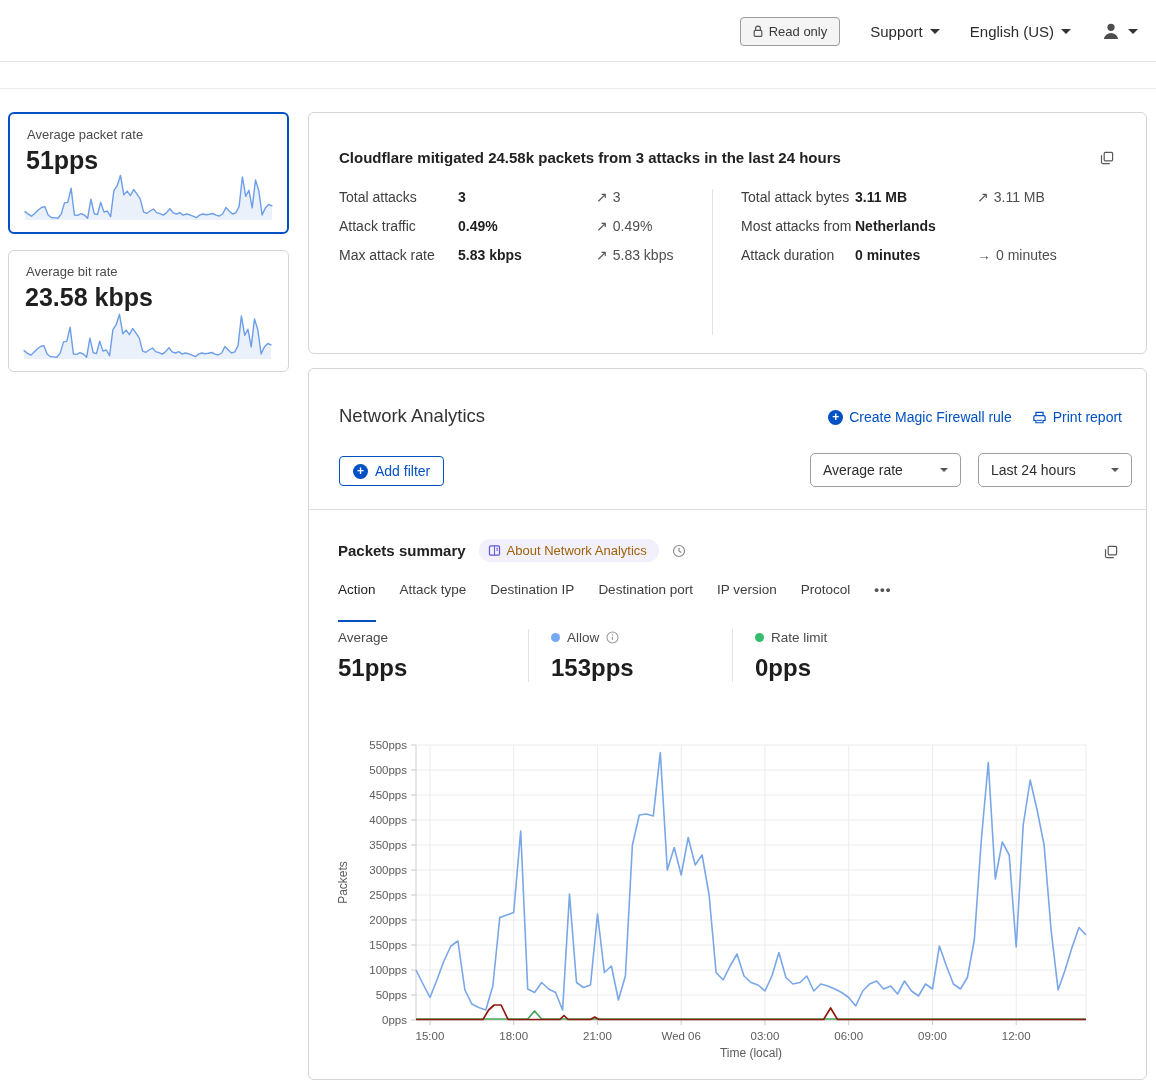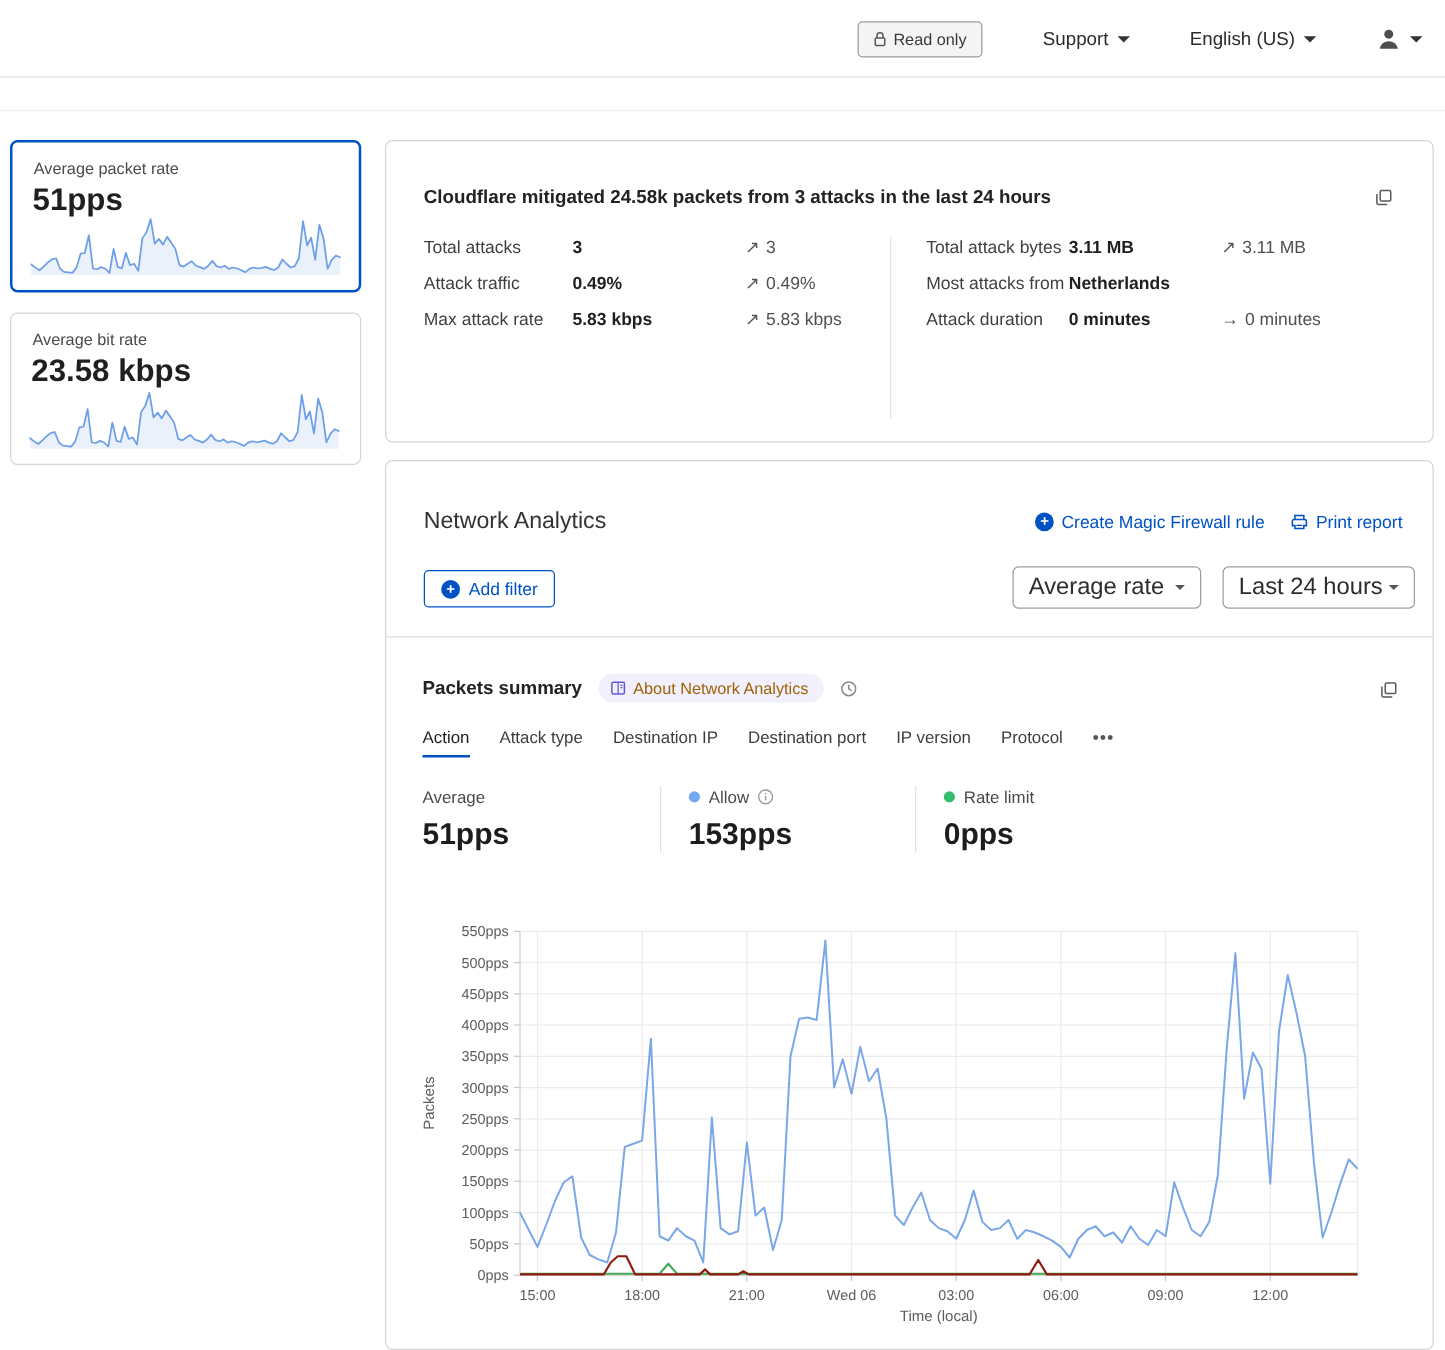--- a/index.html
+++ b/index.html
@@ -7,21 +7,21 @@
   body { width:1156px; height:1080px; position:relative; overflow:hidden; }
 
   
   .app-header { position:absolute; top:0; left:0; width:1156px; height:62px;
     border-bottom:1px solid #e4e4e4; background:#fff; }
   .logo-wrap { position:absolute; left:16px; top:6px; width:130px; height:50px; }
   .logo-cloud { position:absolute; left:50px; top:2px; }
   .logo-text { position:absolute; left:0; top:32px; font-size:12.5px; font-weight:bold;
     letter-spacing:2.6px; color:#222; }
   .header-right { position:absolute; right:18px; top:0; height:62px; display:flex;
-    align-items:center; gap:48px; }
+    align-items:center; gap:30px; }
   .readonly-pill { display:flex; align-items:center; gap:6px; background:#f4f4f4;
     border:1px solid #9c9c9c; border-radius:4px; padding:6px 12px; font-size:13px; color:#383838; }
   .menu-item { display:flex; align-items:center; gap:7px; font-size:15px; color:#2b2b2b; cursor:pointer; }
   .caret { display:inline-block; width:0; height:0; border-left:5px solid transparent;
     border-right:5px solid transparent; border-top:5.5px solid #333; }
   .caret.sm { border-left-width:4px; border-right-width:4px; border-top-width:4.5px; border-top-color:#555; }
   .subline { position:absolute; top:88px; left:0; width:1156px; height:1px; background:#ececec; }
 
   
   #cards { position:absolute; left:8px; top:112px; width:281px; }
@@ -57,33 +57,33 @@
   .na-title { position:absolute; left:30px; top:36px; font-size:18.5px; color:#333; }
   .na-links { position:absolute; right:24px; top:40px; display:flex; gap:20px; }
   .na-link { display:flex; align-items:center; gap:6px; font-size:14px; color:#0051c3; cursor:pointer; }
   .plus-circle { width:15px; height:15px; border-radius:50%; background:#0051c3; color:#fff;
     font-size:12px; font-weight:bold; display:inline-flex; align-items:center; justify-content:center; line-height:1; }
   #add-filter { position:absolute; left:30px; top:87px; display:flex; align-items:center; gap:7px;
     border:1px solid #0051c3; border-radius:4px; background:#fff; color:#0051c3; font-size:14px;
     padding:6px 13px; cursor:pointer; font-family:inherit; }
   .select { position:absolute; top:84px; height:34px; border:1px solid #9e9e9e; border-radius:5px;
     display:flex; align-items:center; justify-content:space-between; padding:16px 12px;
-    font-size:19px; color:#2d2d2d; cursor:pointer; background:#fff; }
+    font-size:14px; color:#2d2d2d; cursor:pointer; background:#fff; }
   #metric-select { left:501px; width:151px; }
   #time-select { left:669px; width:154px; }
   .na-divider { position:absolute; left:0; top:140px; width:100%; height:1px; background:#dcdcdc; }
 
   .packets-header { position:absolute; left:29px; top:170px; display:flex; align-items:center; gap:13px; }
   .packets-title { font-size:15px; font-weight:bold; color:#222; }
   .about-badge { display:flex; align-items:center; gap:6px; background:#f1f0fc; color:#a16207;
     border-radius:12px; padding:4px 12px 4px 9px; font-size:13px; cursor:pointer; }
   #chart-copy { right:28px; top:176px; }
 
   #tabs { position:absolute; left:29px; top:213px; display:flex; gap:24px; font-size:13.5px; }
-  .tab { color:#3d3d3d; padding-bottom:7px; cursor:pointer;text-align:center; }
+  .tab { color:#3d3d3d; padding-bottom:23px; cursor:pointer;text-align:center; }
   .tab.active { color:#1d1d1d; border-bottom:2px solid #0051c3; }
   .tab.more { color:#555; letter-spacing:1px; font-weight:bold; }
 
   #pstats { position:absolute; left:29px; top:260px; display:flex; }
   .pstat { padding-right:10px; }
   .pstat + .pstat { border-left:1px solid #e2e2e2; padding-left:22px; }
   .pstat .p-head { display:flex; align-items:center; gap:7px; font-size:13.5px; color:#4a4a4a; height:16px; }
   .legend-dot { width:9px; height:9px; border-radius:50%; display:inline-block; }
   .pstat .p-value { font-size:24px; font-weight:bold; color:#1d1d1d; margin-top:9px; }
 

